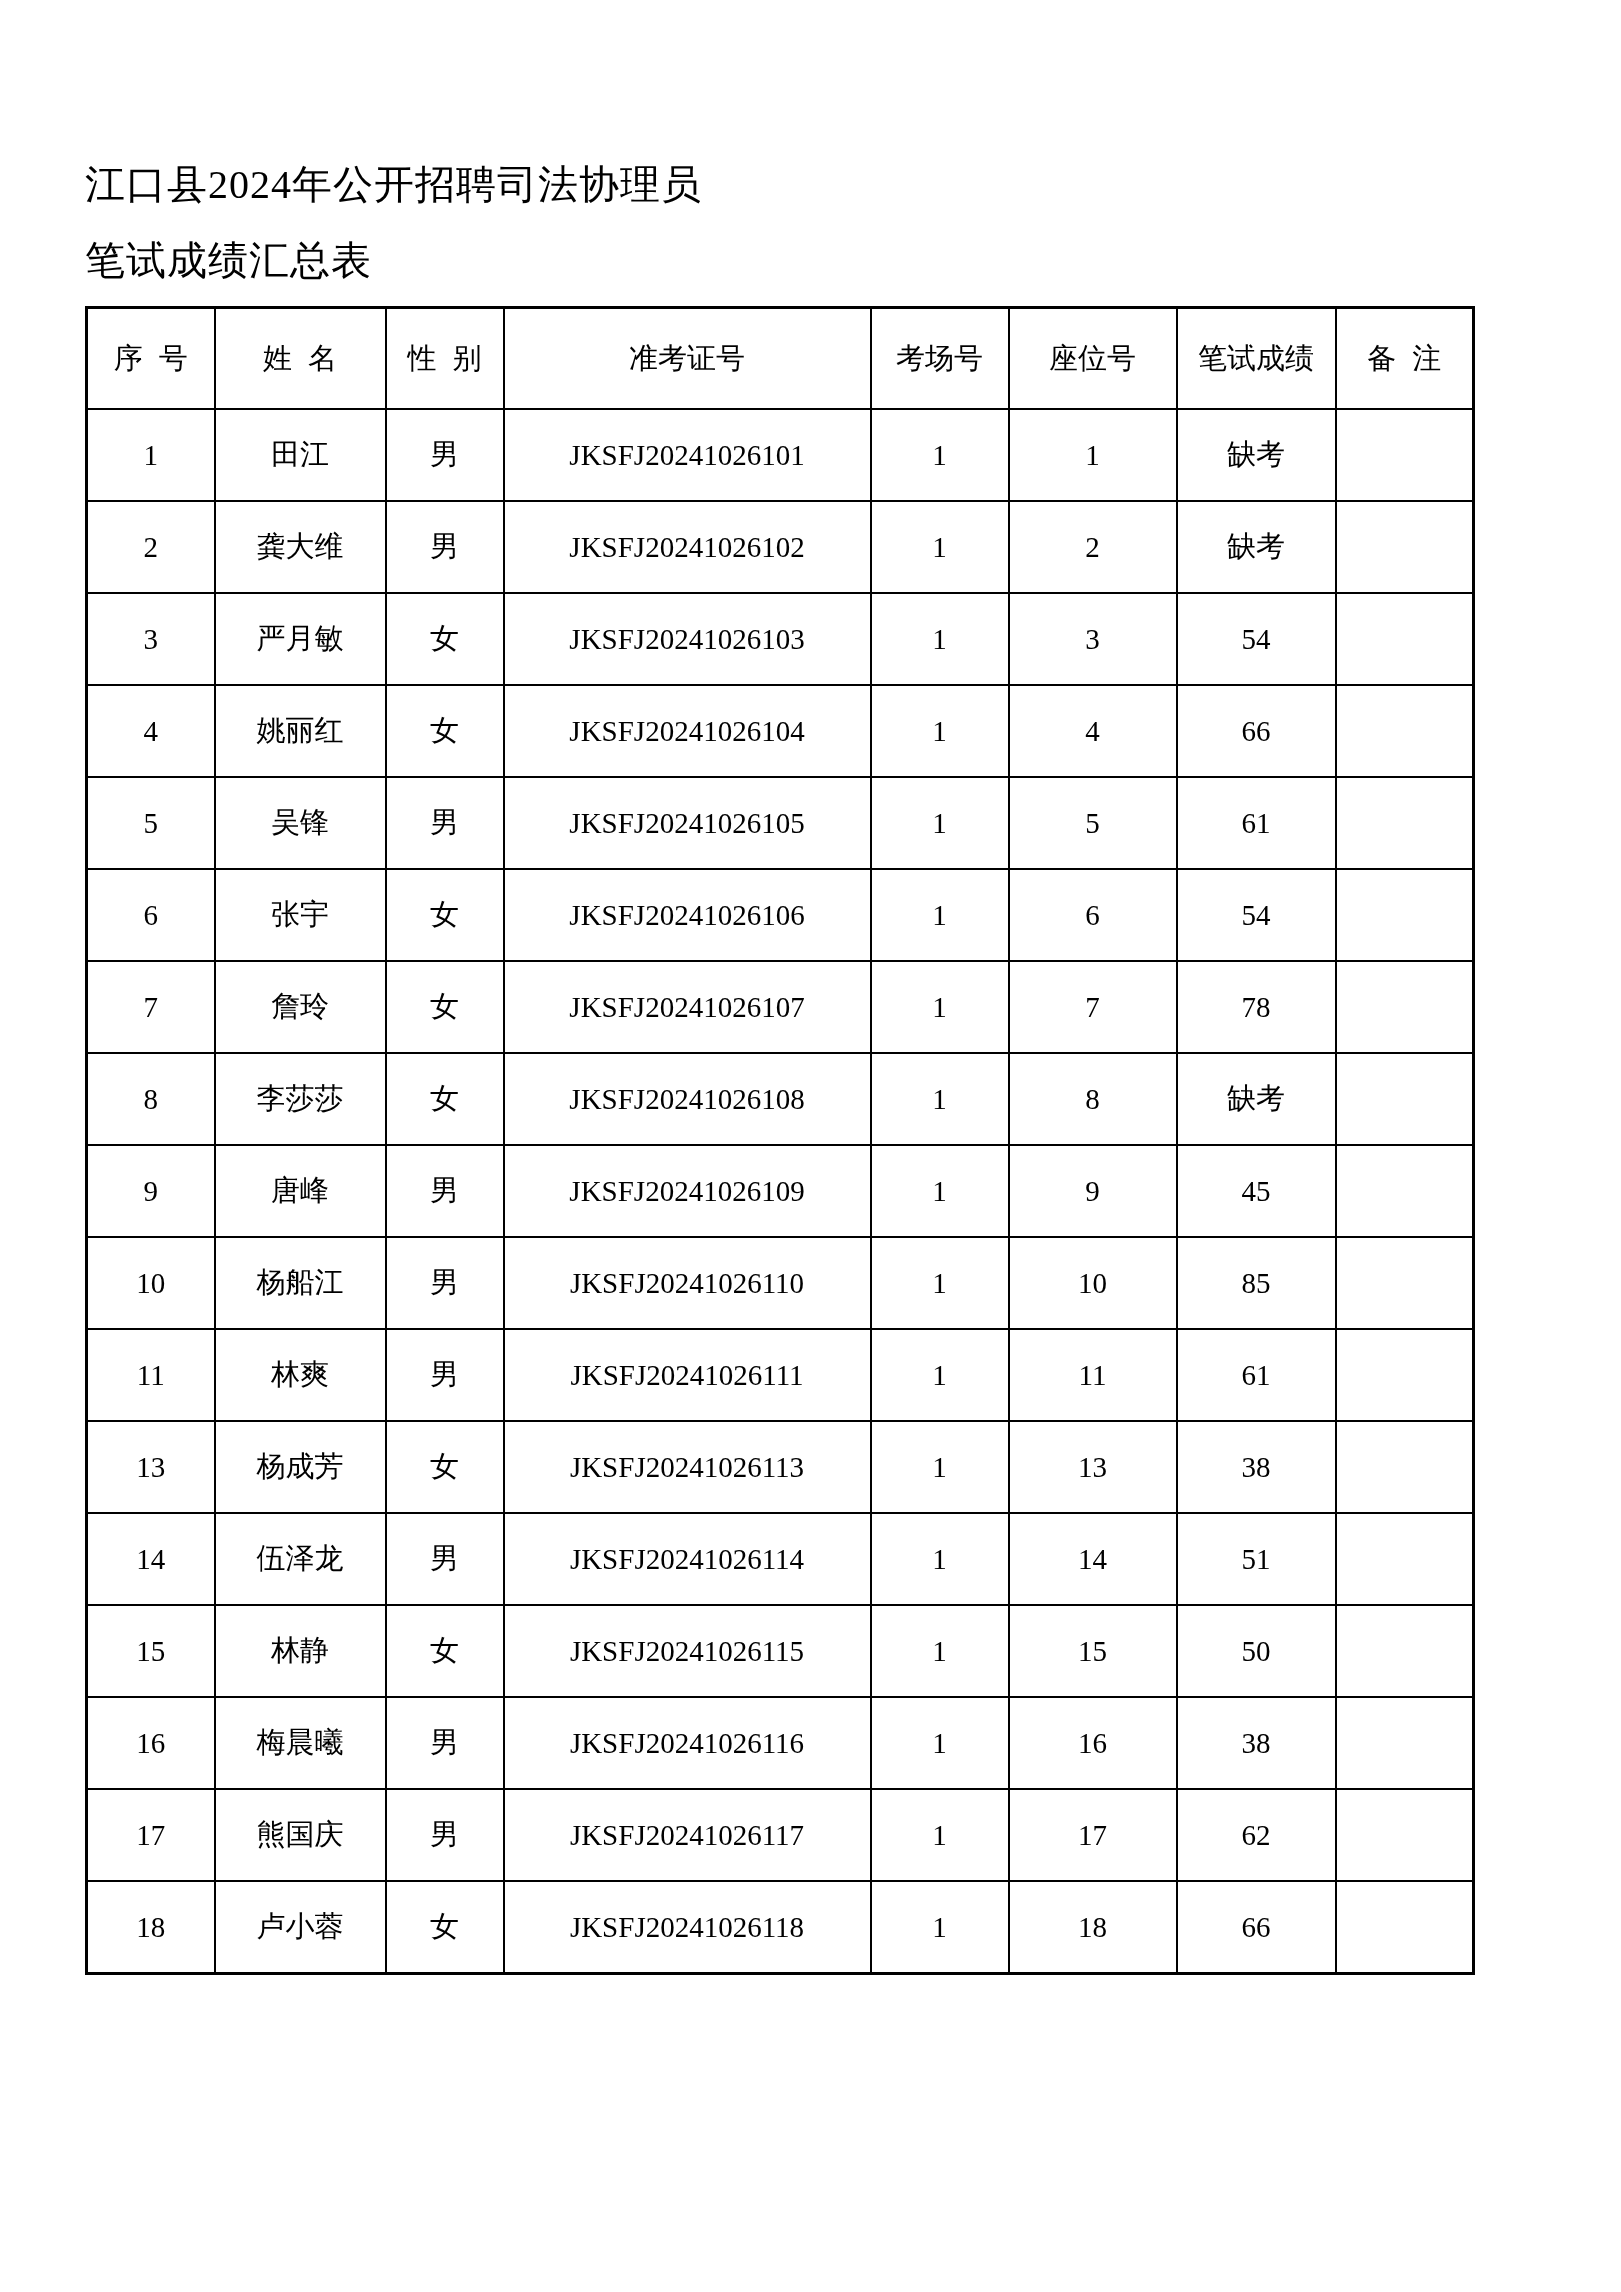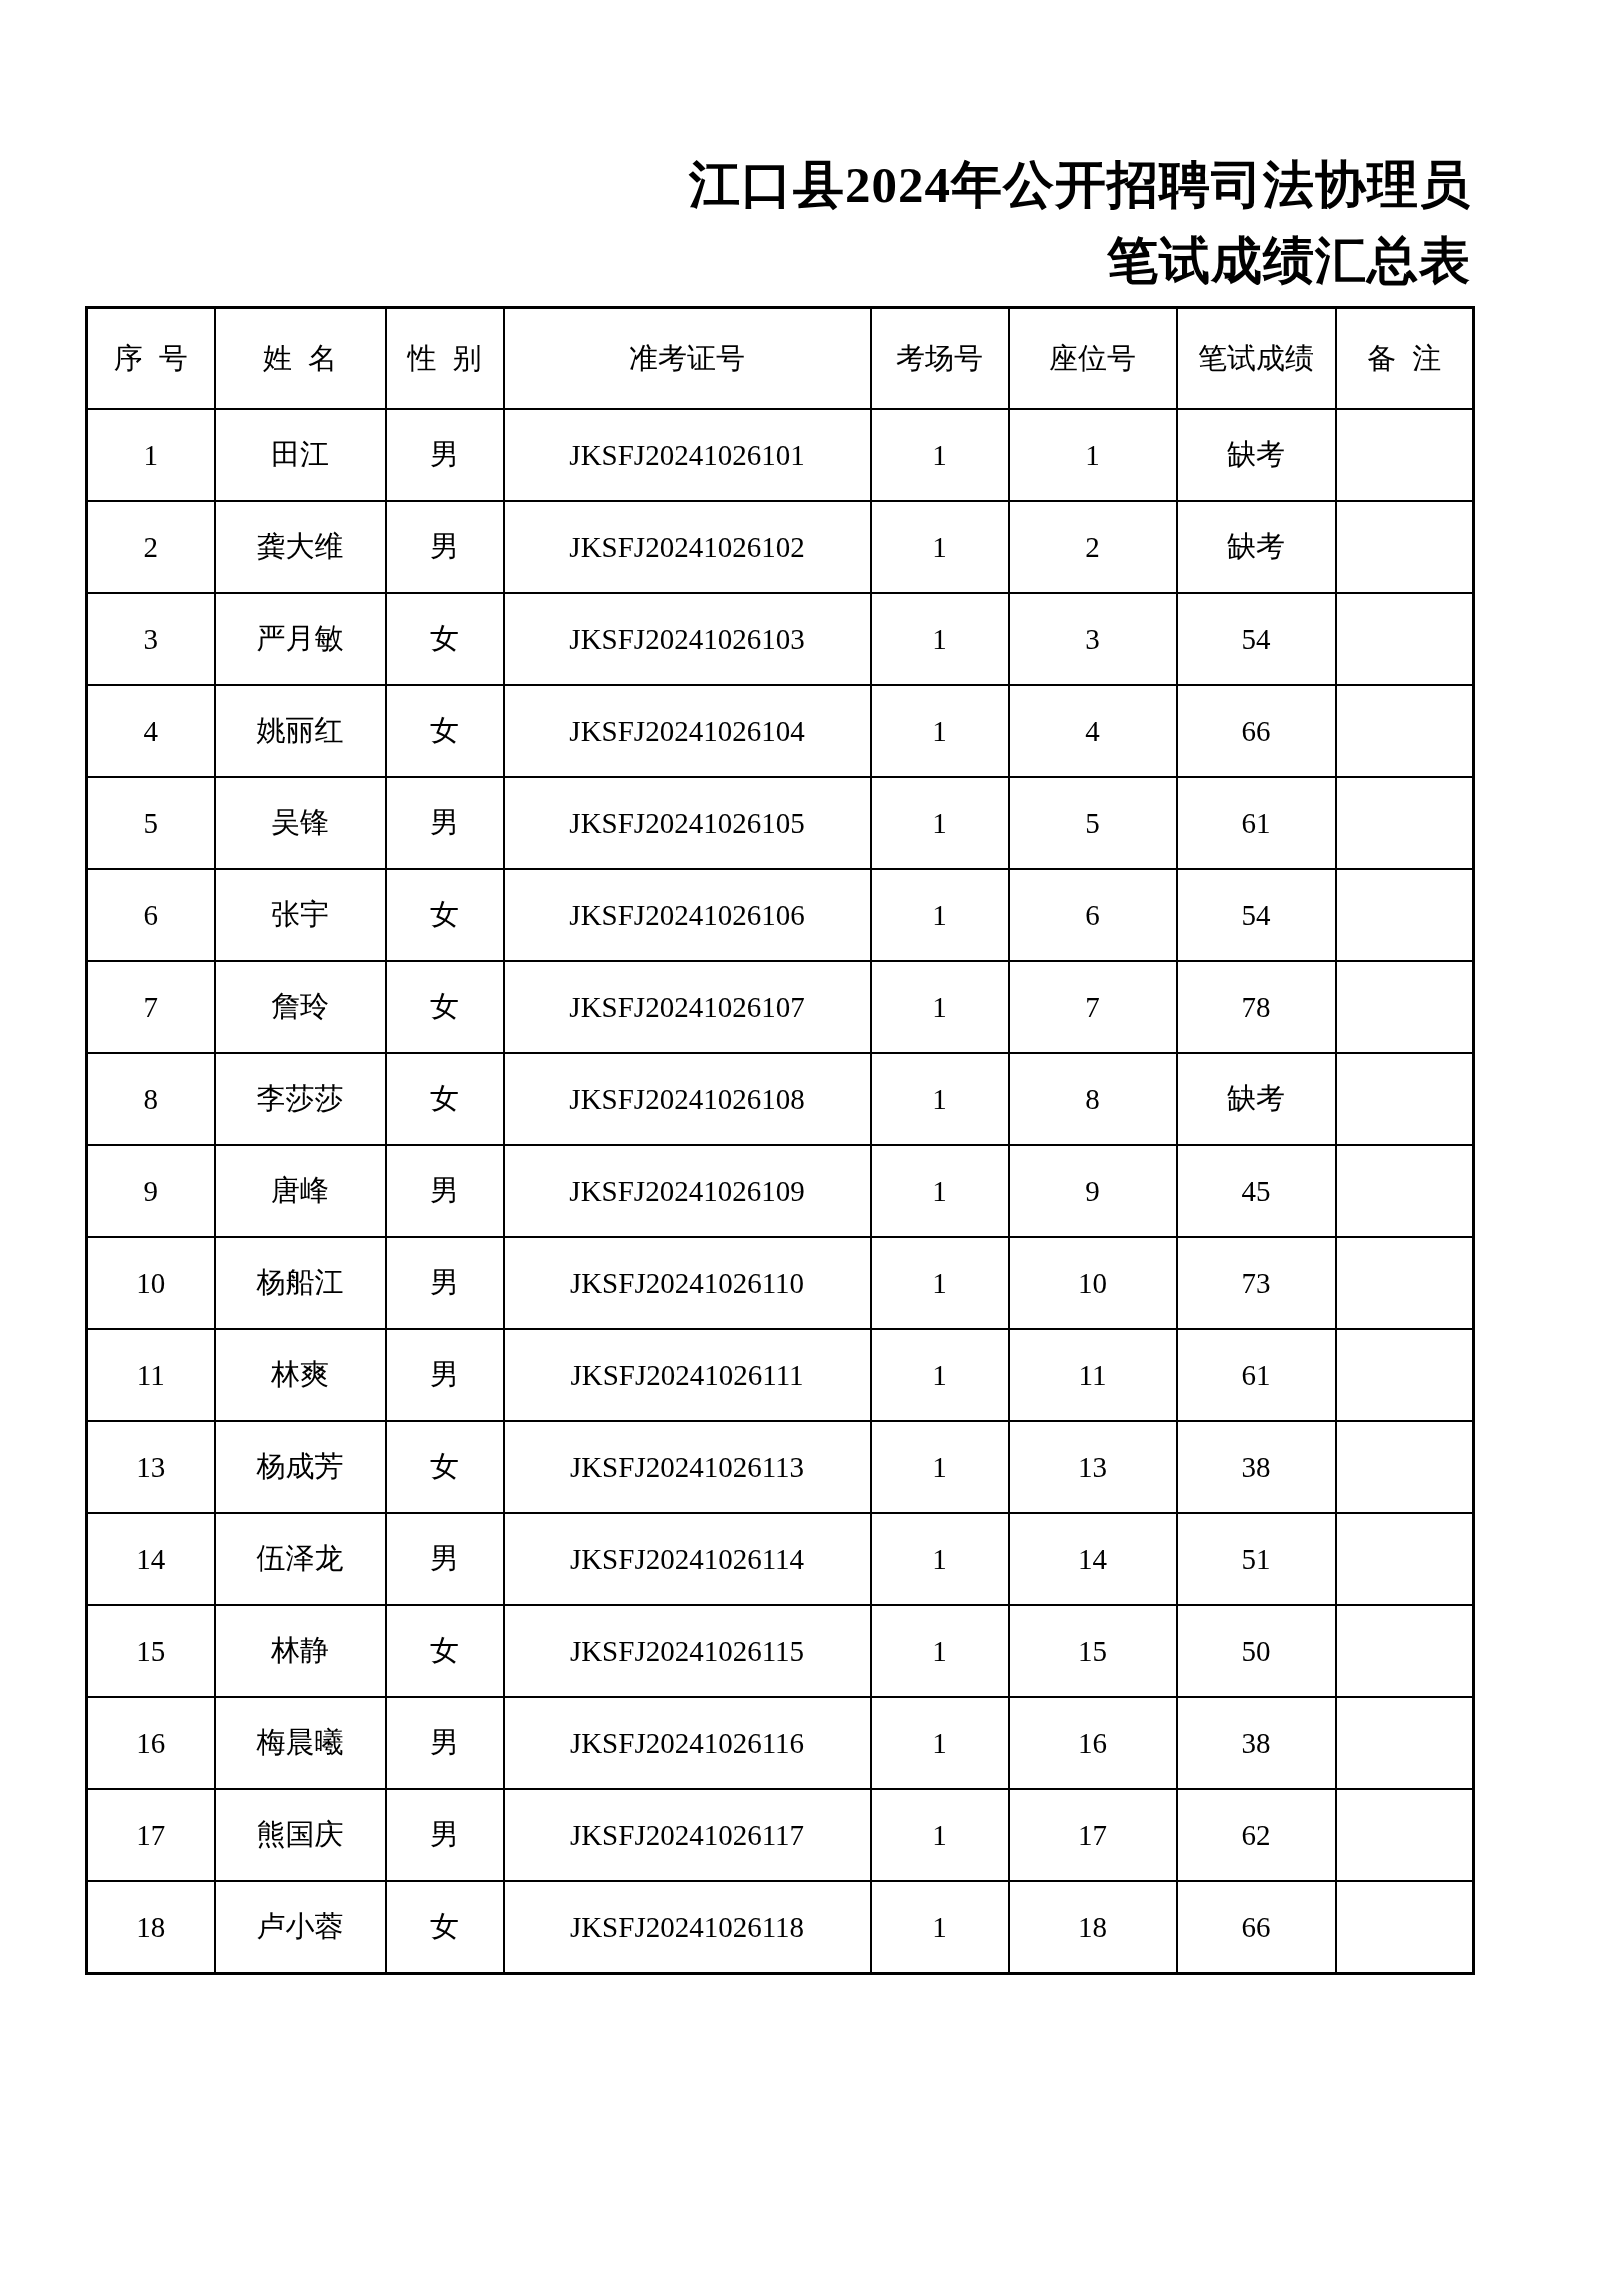--- a/index.html
+++ b/index.html
@@ -16,24 +16,24 @@
     color: #000000;
   }
   .sheet {
     position: absolute;
     left: 85px;
     top: 0;
     width: 1386px;
   }
   .doc-title {
     margin-top: 147px;
-    text-align: right;
-    font-size: 51px;
+    text-align: left;
+    font-size: 40px;
     line-height: 76px;
-    font-weight: bold;
+    font-weight: normal;
     letter-spacing: 1px;
   }
   .doc-title div { white-space: nowrap; }
   table.score-table {
     margin-top: 6.9px;
     border-collapse: collapse;
     table-layout: fixed;
     width: 1386px;
     border: 3.9px solid #000;
   }
@@ -188,21 +188,21 @@
           <td>45</td>
           <td></td>
         </tr>
         <tr>
           <td>10</td>
           <td>杨船江</td>
           <td>男</td>
           <td>JKSFJ20241026110</td>
           <td>1</td>
           <td>10</td>
-          <td>73</td>
+          <td>85</td>
           <td></td>
         </tr>
         <tr>
           <td>11</td>
           <td>林爽</td>
           <td>男</td>
           <td>JKSFJ20241026111</td>
           <td>1</td>
           <td>11</td>
           <td>61</td>

